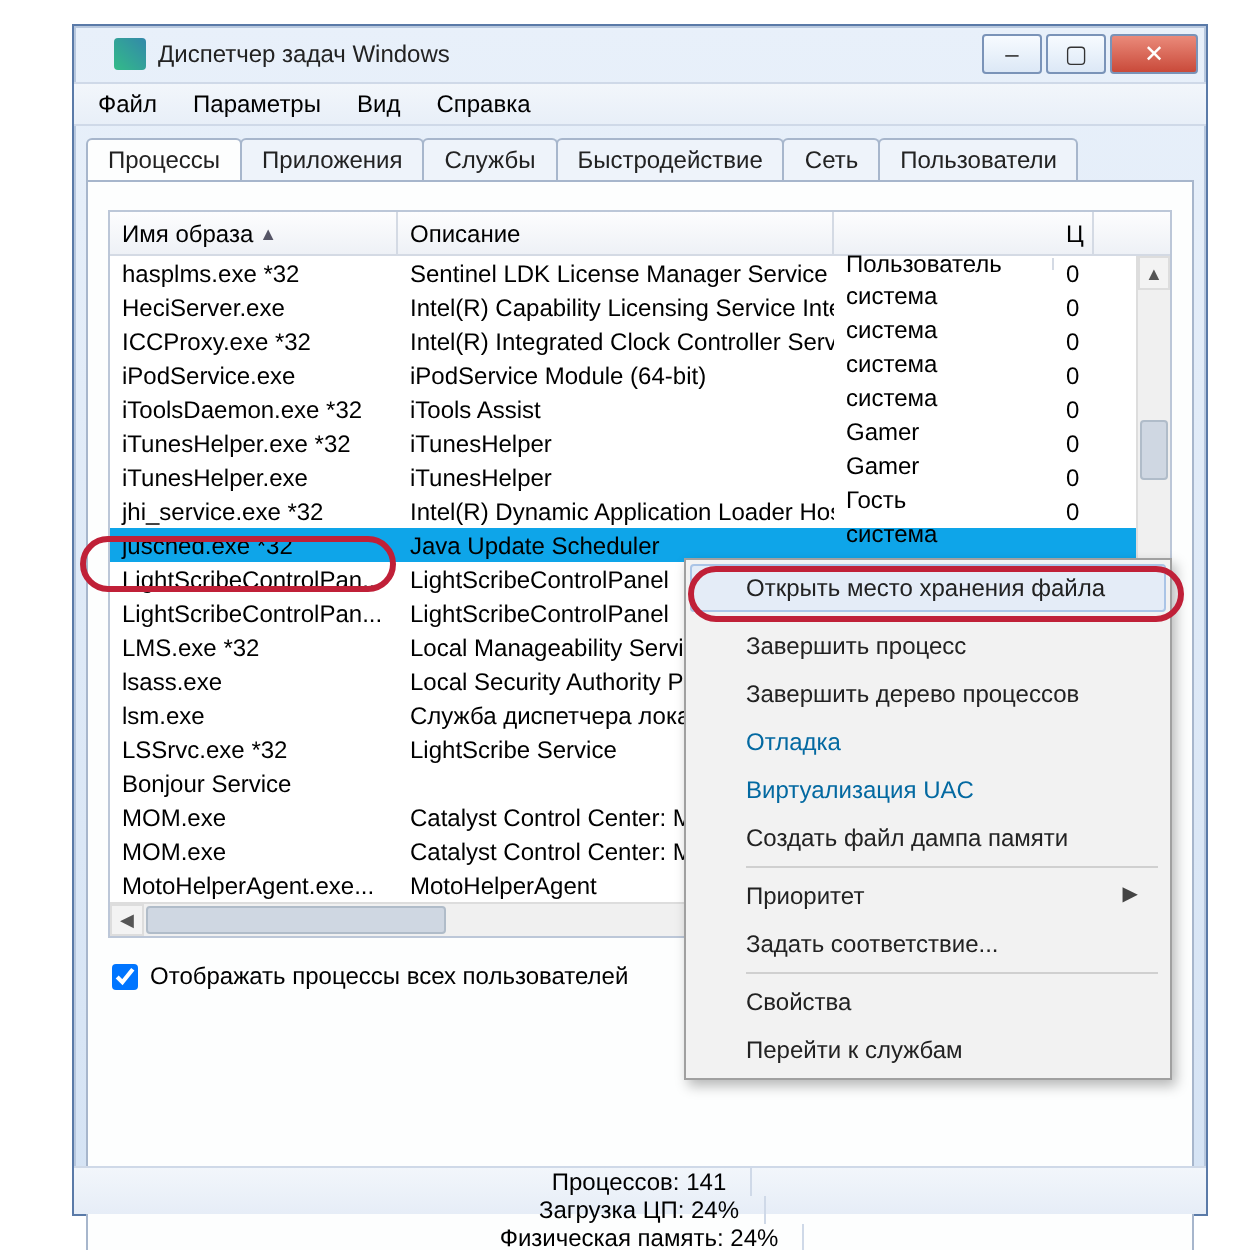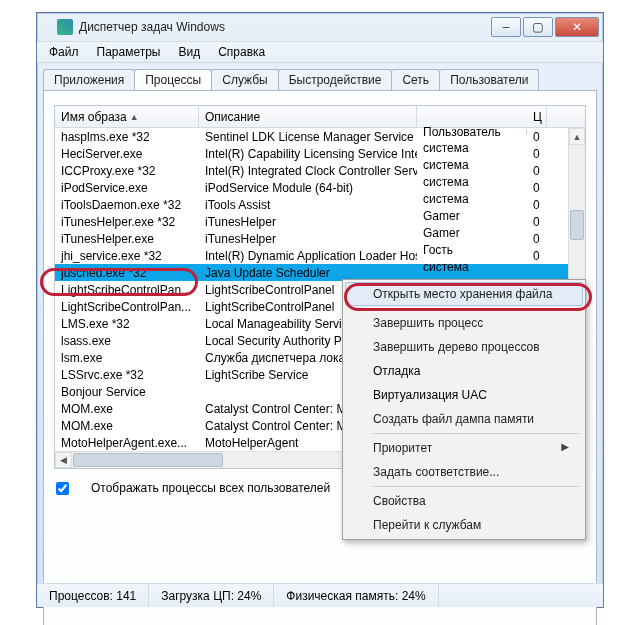--- a/index.html
+++ b/index.html
@@ -32,28 +32,28 @@
 .row.selected { background: #0ea5e9; }
 .scrollbar { position: absolute; top: 22px; right: 0; width: 17px; bottom: 17px; background: #f0f0f0; border-left: 1px solid #ddd; }
 .sb-thumb { position: absolute; left: 1px; right: 1px; top: 82px; height: 30px; background: #cfd7e2; border: 1px solid #b0bcc9; border-radius: 2px; }
 .sb-btn { position: absolute; left: 0; right: 0; height: 17px; background: #f3f3f3; border: 1px solid #ddd; display:flex; align-items:center; justify-content:center; font-size:9px; color:#555;}
 .sb-up { top: 0; } .sb-down { bottom: 0; }
 .hscroll { position:absolute; left:0; right:17px; bottom:0; height:17px; background:#f0f0f0; border-top:1px solid #ddd;}
 .hs-btn { position:absolute; top:0; bottom:0; width:17px; background:#f3f3f3; border:1px solid #ddd; display:flex;align-items:center;justify-content:center;font-size:9px;color:#555;}
 .hs-l{left:0}.hs-r{right:0}
 .hs-thumb{position:absolute;top:1px;bottom:1px;left:18px;width:150px;background:#cfd7e2;border:1px solid #b0bcc9;border-radius:2px;}
 .corner{position:absolute;right:0;bottom:0;width:17px;height:17px;background:#f0f0f0;}
-.checkbox-row { position: absolute; left: 12px; top: 390px; display: flex; align-items: center; gap: 22px; }
+.checkbox-row { position: absolute; left: 12px; top: 390px; display: flex; align-items: center; gap: 6px; }
 .checkbox-row input { width: 13px; height: 13px; }
 .end-btn { position: absolute; right: 14px; top: 418px; width: 130px; height: 24px; border: 1px solid #a7b6cc; background: linear-gradient(#fdfdfe,#e9eef7); border-radius: 3px; }
-.statusbar { position: absolute; bottom: 0; left: 0; right: 0; height: 24px; background: linear-gradient(#f2f6fb,#e6edf7); border-top: 1px solid #cfd9e8; display: flex; align-items: center; }
+.statusbar { position: absolute; bottom: 0; left: 0; right: 0; height: 24px; background: linear-gradient(#f2f6fb,#e6edf7); border-top: 1px solid #cfd9e8; display: flex; align-items: center; flex-direction: column; }
 .statusbar span { padding: 0 12px; border-right: 1px solid #cfd9e8; height: 100%; display: flex; align-items: center; }
 .context-menu { position: absolute; left: 342px; top: 279px; width: 244px; background: #f2f2f2; border: 1px solid #a0a0a0; box-shadow: 2px 3px 6px rgba(0,0,0,.28); padding: 2px; z-index: 50; }
 .cm-item { padding: 5px 14px 5px 28px; color: #222; }
-.cm-item.disabled { color: #000000; }
+.cm-item.disabled { color: #0369a1; }
 .cm-item.hover { background: #e4ecf7; border: 1px solid #aac4e6; padding: 4px 13px 4px 27px; border-radius: 2px; }
 .cm-sep { height: 1px; background: #d0d0d0; margin: 2px 4px 2px 28px; }
 .cm-arrow { float: right; font-size: 10px; color: #444; }
 .highlight-oval { position: absolute; border: 3px solid #c02038; border-radius: 50%/50%; pointer-events: none; z-index: 60; }
 .hl1 { left: 40px; top: 268px; width: 158px; height: 28px; border-radius: 14px; }
 .hl2 { left: 344px; top: 283px; width: 248px; height: 28px; border-radius: 14px; }
 </style>
 </head>
 <body>
 
@@ -69,22 +69,22 @@
   </div>
 
   <div class="menubar">
     <span>Файл</span>
     <span>Параметры</span>
     <span>Вид</span>
     <span>Справка</span>
   </div>
 
   <div class="tabs">
+    <div class="tab active">Процессы</div>
     <div class="tab">Приложения</div>
-    <div class="tab active">Процессы</div>
     <div class="tab">Службы</div>
     <div class="tab">Быстродействие</div>
     <div class="tab">Сеть</div>
     <div class="tab">Пользователи</div>
   </div>
 
   <div class="tab-panel">
     <div class="listview">
       <div class="lv-header">
         <div class="col-name">

